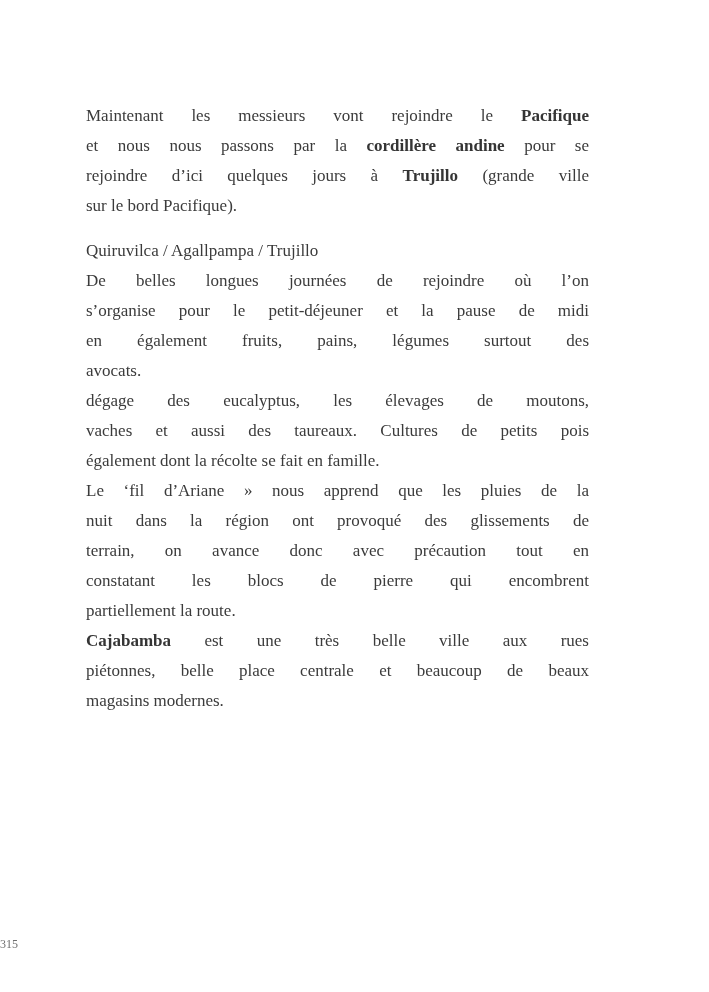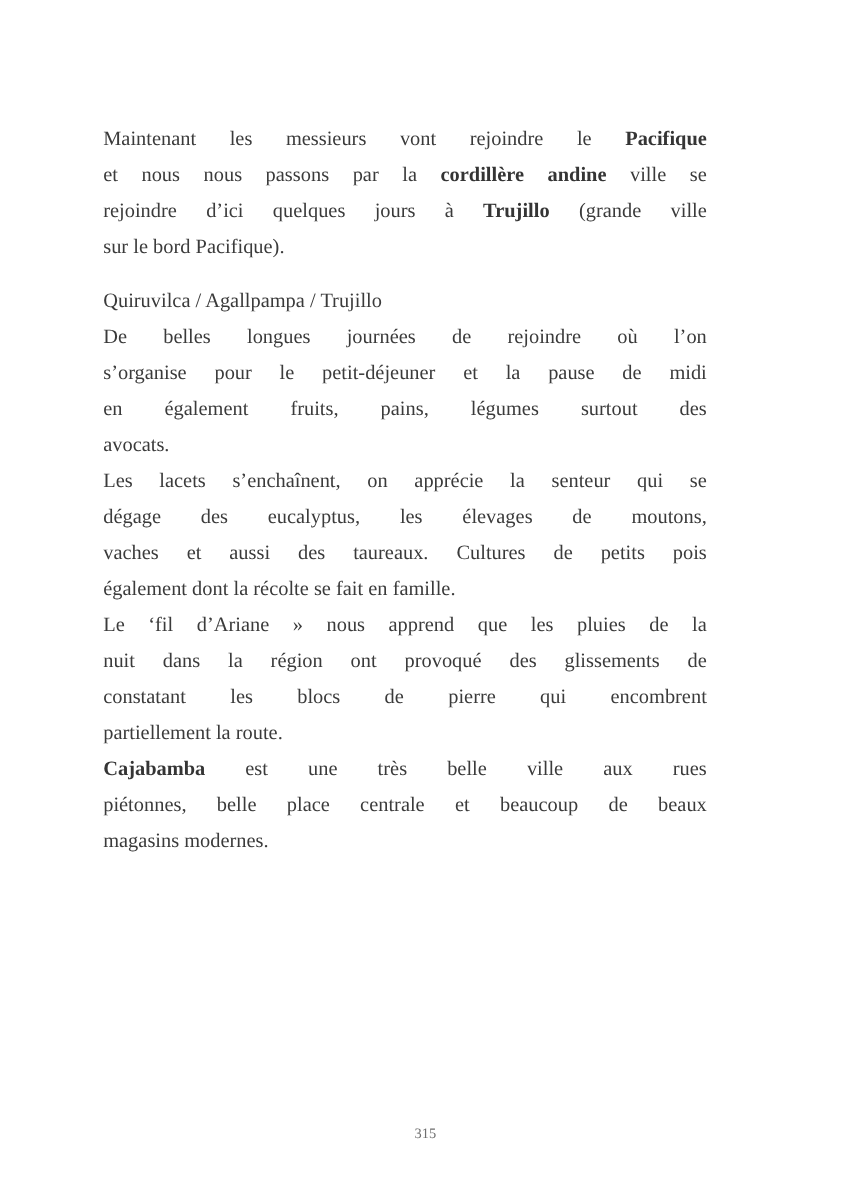--- a/index.html
+++ b/index.html
@@ -40,55 +40,55 @@
   }
   .line b {
     font-weight: bold;
     color: #353535;
   }
   .page-number {
     position: absolute;
     top: 937px;
     left: 0;
     width: 100%;
-    text-align: center;
+    text-align: left;
     font-size: 12px;
     line-height: 14px;
     color: #6f6f6f;
   }
 </style>
 </head>
 <body>
 
 <div class="page">
   <div class="content">
       <div class="paragraph spaced">
         <div class="line"><span>Maintenant les messieurs vont rejoindre le </span><b>Pacifique</b></div>
-        <div class="line"><span>et nous nous passons par la </span><b>cordillère andine</b><span> ville se</span></div>
+        <div class="line"><span>et nous nous passons par la </span><b>cordillère andine</b><span> pour se</span></div>
         <div class="line"><span>rejoindre d’ici quelques jours à </span><b>Trujillo</b><span> (grande ville</span></div>
         <div class="line lastline"><span>sur le bord Pacifique).</span></div>
       </div>
       <div class="paragraph">
         <div class="line lastline"><span>Quiruvilca / Agallpampa / Trujillo</span></div>
       </div>
       <div class="paragraph">
         <div class="line"><span>De belles longues journées de rejoindre où l’on</span></div>
         <div class="line"><span>s’organise pour le petit-déjeuner et la pause de midi</span></div>
         <div class="line"><span>en également fruits, pains, légumes surtout des</span></div>
         <div class="line lastline"><span>avocats.</span></div>
       </div>
       <div class="paragraph">
-        <div class="line"><span>Les lacets s’enchaînent, on apprécie la senteur qui se</span></div>
         <div class="line"><span>dégage des eucalyptus, les élevages de moutons,</span></div>
         <div class="line"><span>vaches et aussi des taureaux. Cultures de petits pois</span></div>
         <div class="line lastline"><span>également dont la récolte se fait en famille.</span></div>
       </div>
       <div class="paragraph">
         <div class="line"><span>Le ‘fil d’Ariane » nous apprend que les pluies de la</span></div>
         <div class="line"><span>nuit dans la région ont provoqué des glissements de</span></div>
+        <div class="line"><span>terrain, on avance donc avec précaution tout en</span></div>
         <div class="line"><span>constatant les blocs de pierre qui encombrent</span></div>
         <div class="line lastline"><span>partiellement la route.</span></div>
       </div>
       <div class="paragraph">
         <div class="line"><b>Cajabamba</b><span> est une très belle ville aux rues</span></div>
         <div class="line"><span>piétonnes, belle place centrale et beaucoup de beaux</span></div>
         <div class="line lastline"><span>magasins modernes.</span></div>
       </div>
     </div>
   <div class="page-number">315</div>

